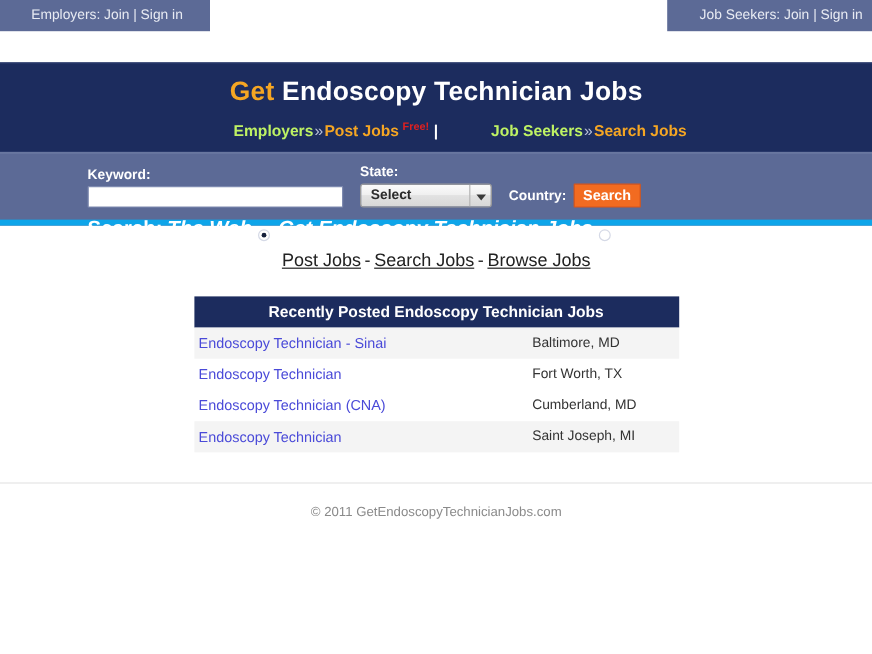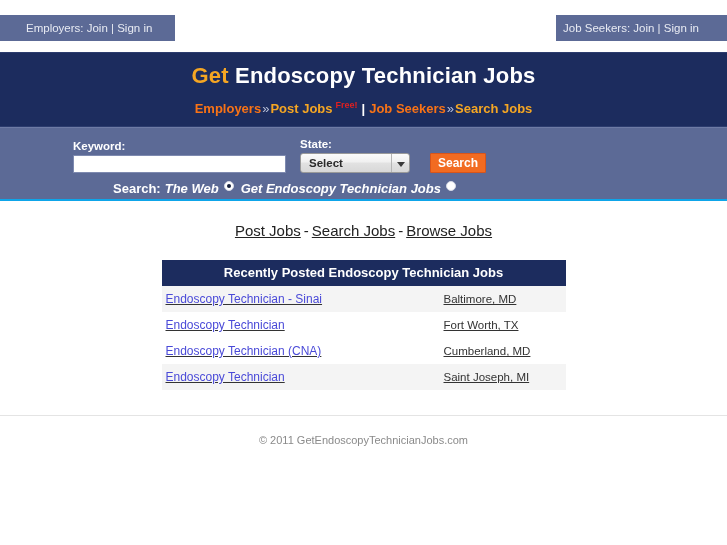--- a/index.html
+++ b/index.html
@@ -17,39 +17,39 @@
   }
 
   
   .topbar {
     position: relative;
     height: 26px;
     background: #ffffff;
   }
   .topbar-tab {
     position: absolute;
-    top: 15px;
+    top: 0;
     height: 26px;
     background: #5c6a96;
     color: #e8ebf3;
     font-size: 11.5px;
     line-height: 26px;
     white-space: nowrap;
     box-sizing: border-box;
   }
   .topbar-tab.left {
     left: 0;
     width: 175px;
     padding-left: 26px;
   }
   .topbar-tab.right {
     right: 0;
     width: 171px;
     text-align: left;
-    padding-left: 7px;
+    padding-left: 27px;
   }
 
   
   .header {
     height: 75px;
     margin-top: 26px;
     background: #1c2c5e;
     border-top: 1px solid #2c3c6e;
     border-bottom: 1px solid #2c3c6e;
     text-align: center;
@@ -71,45 +71,46 @@
     font-size: 13px;
     font-weight: bold;
     color: #ffffff;
   }
   .subnav a {
     color: #f5a623;
     text-decoration: none;
     font-weight: bold;
   }
   .subnav .plain {
-    color: #f97316;
+    color: #bef264;
+    margin-left: 40px;
   }
   .subnav .sep {
     color: #b9c0d8;
     font-weight: normal;
     padding: 0 1px;
   }
   .subnav .pipe {
     color: #ffffff;
     padding: 0 4px;
   }
   .free-tag {
     color: #e02020;
     font-size: 9px;
     font-weight: bold;
     vertical-align: super;
     margin-left: 3px;
   }
 
   
   .searchpanel {
-    height: 74px;
+    height: 61px;
     background: #5c6a96;
     border-top: 1px solid #6e7ba5;
-    border-bottom: 2px solid #0ea5e9;
+    border-bottom: 5px solid #0ea5e9;
     box-sizing: border-box;
     padding: 10px 0 0 73px;
   }
   .fields {
     display: flex;
     align-items: flex-end;
   }
   .field {
     display: flex;
     flex-direction: column;
@@ -181,25 +182,24 @@
     font-weight: bold;
     line-height: 18px;
     cursor: pointer;
     box-sizing: border-box;
     border-radius: 1px;
   }
 
   .scope-row {
     margin-top: 8px;
     color: #ffffff;
-    font-size: 13px;
+    font-size: 17px;
     font-weight: bold;
     display: flex;
-    align-items: flex-start;
-    margin-left: 40px;
+    align-items: flex-end;
   }
   .scope-row .scope-label { margin-right: 4px; }
   .scope-row .scope-name {
     font-style: italic;
     font-weight: bold;
   }
   .radio {
     display: inline-block;
     width: 10px;
     height: 10px;
@@ -246,21 +246,20 @@
     color: #ffffff;
     font-size: 13px;
     font-weight: bold;
     text-align: center;
     height: 26px;
     line-height: 26px;
   }
   .jobs-table {
     width: 100%;
     border-collapse: collapse;
-    text-decoration: underline;
   }
   .jobs-table td {
     font-size: 11.5px;
     padding: 6px 0 6px 4px;
     vertical-align: middle;
   }
   .jobs-table tr.odd td { background: #f4f4f4; }
   .jobs-table tr.even td { background: #ffffff; }
   .jobs-table td.title a {
     color: #4a4ad8;
@@ -312,20 +311,21 @@
 
     <div class="field state">
       <span class="field-label">State:</span>
       <div class="fake-select state">
         <span>Select</span>
         <span class="select-arrow"><i></i></span>
       </div>
     </div>
 
     <div class="field country">
+      <span class="field-label">Country:</span>
     </div>
 
     <button class="search-btn">Search</button>
   </div>
 
   <div class="scope-row">
     <span class="scope-label">Search:</span>
     <span class="scope-name">The Web</span>
     <span class="radio checked"></span>
     <span class="scope-name">Get Endoscopy Technician Jobs</span>

